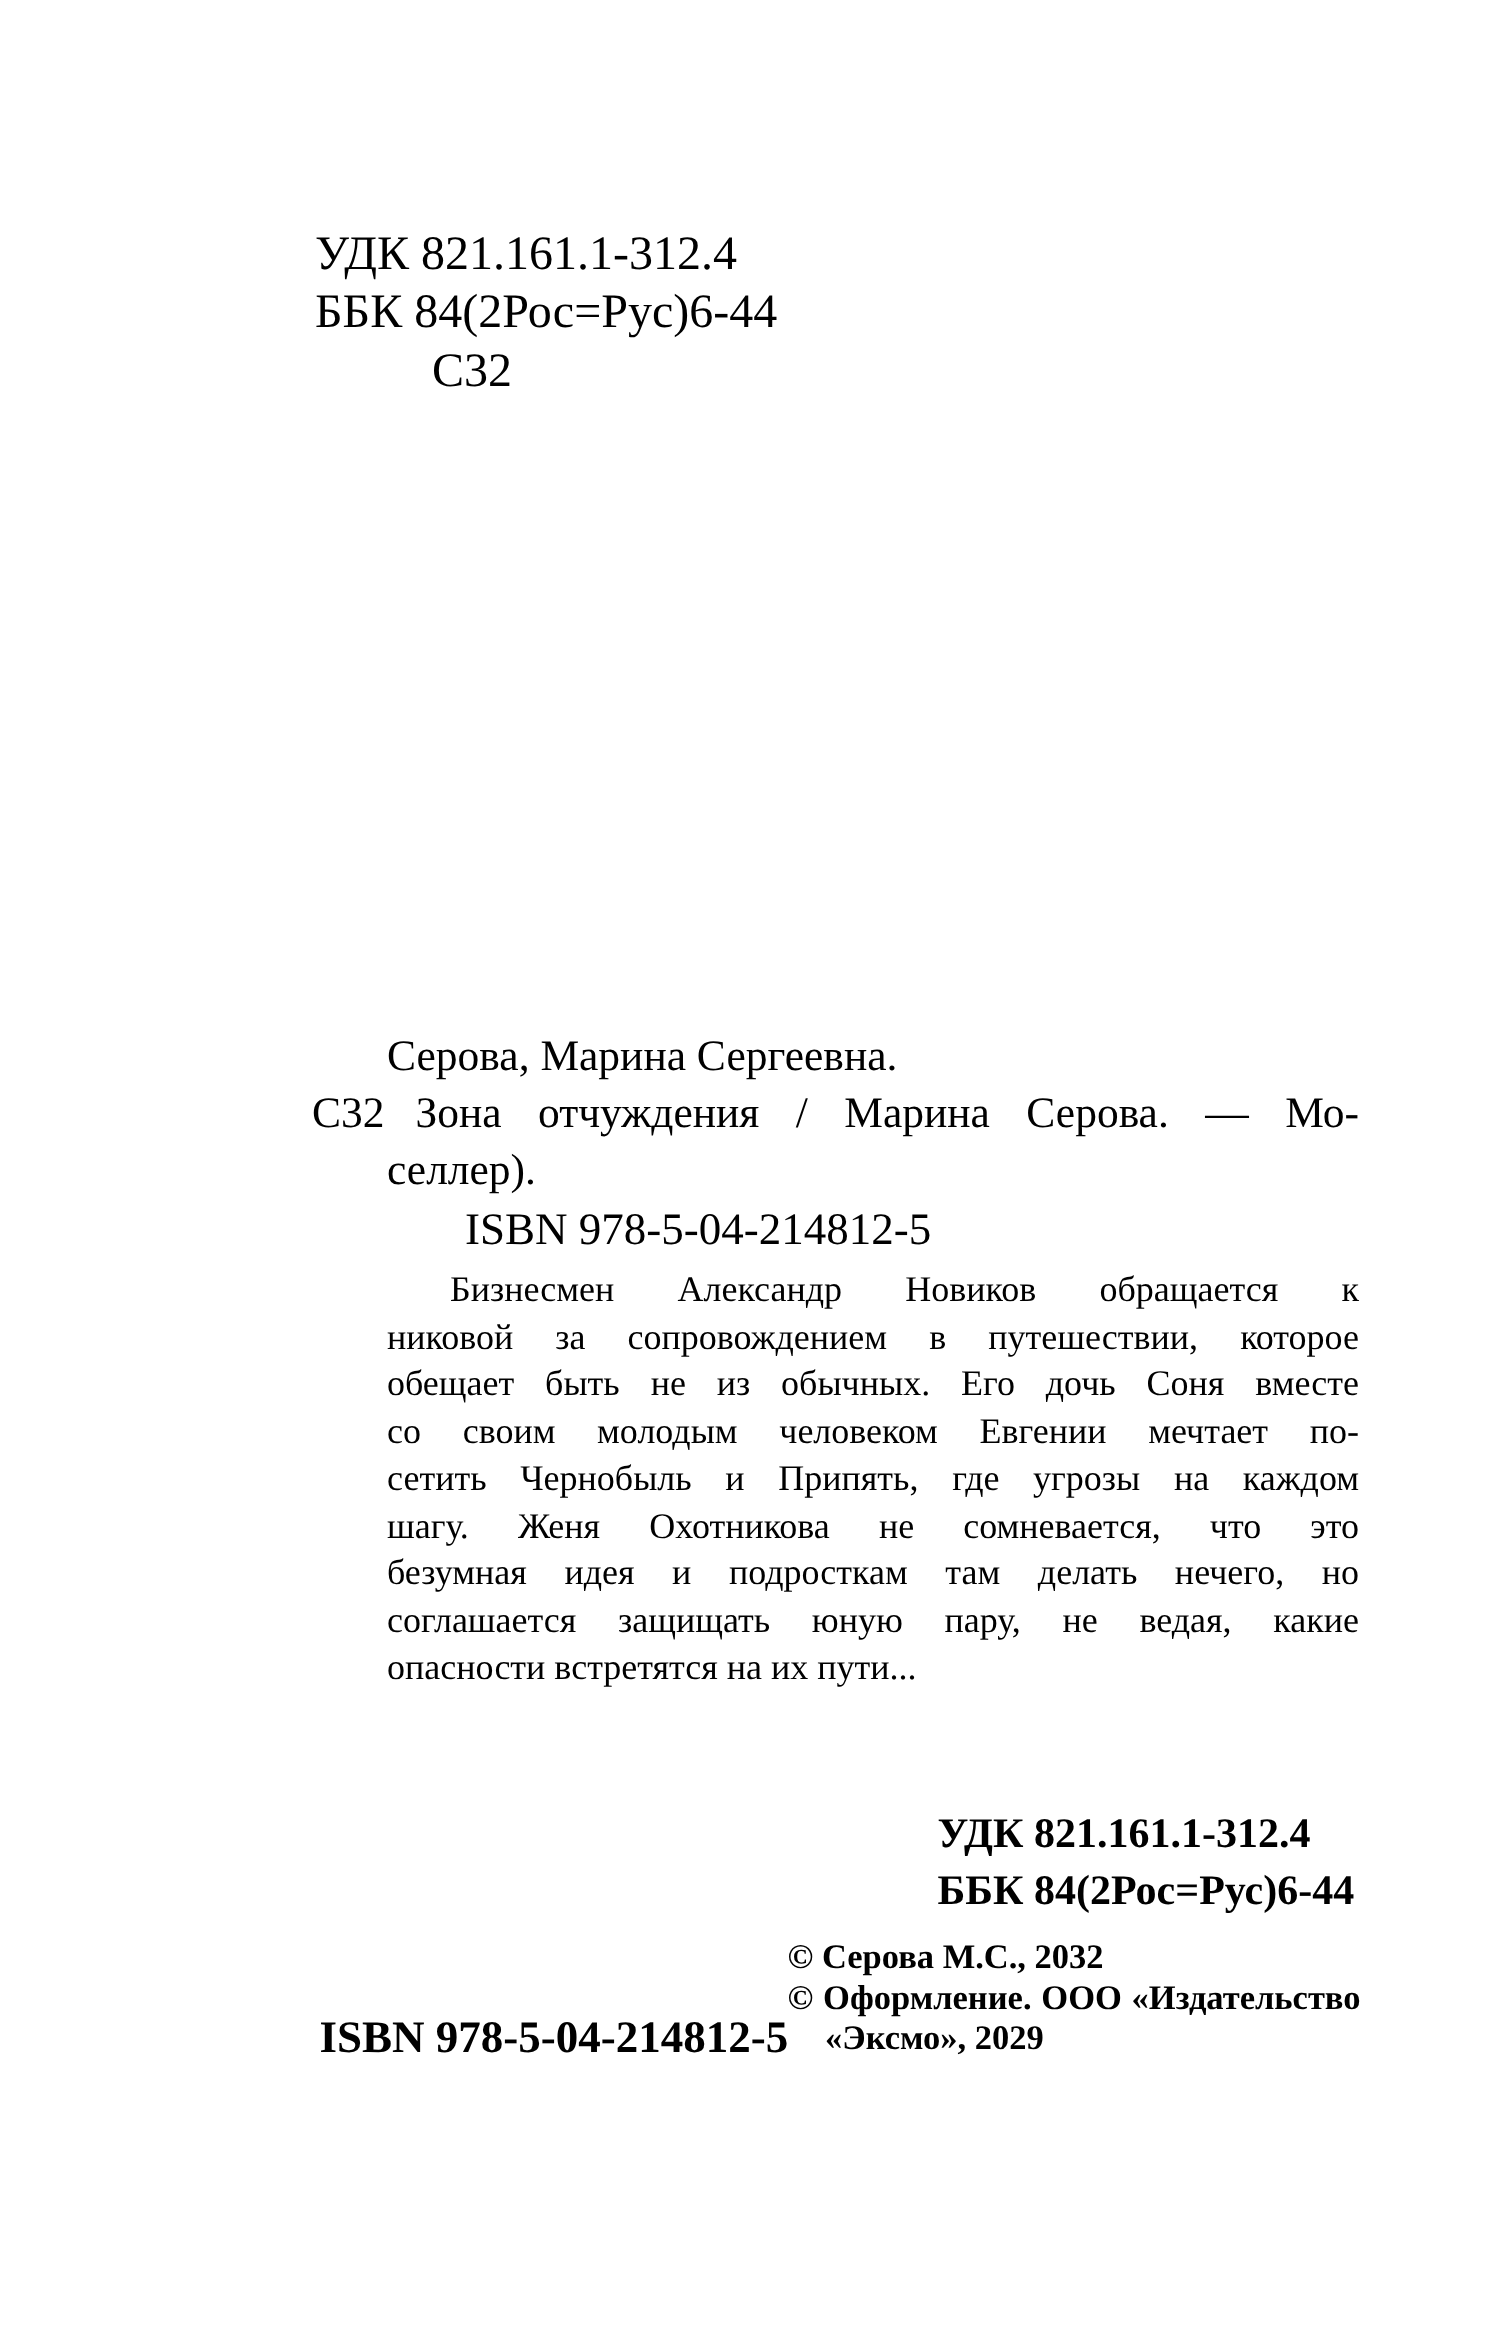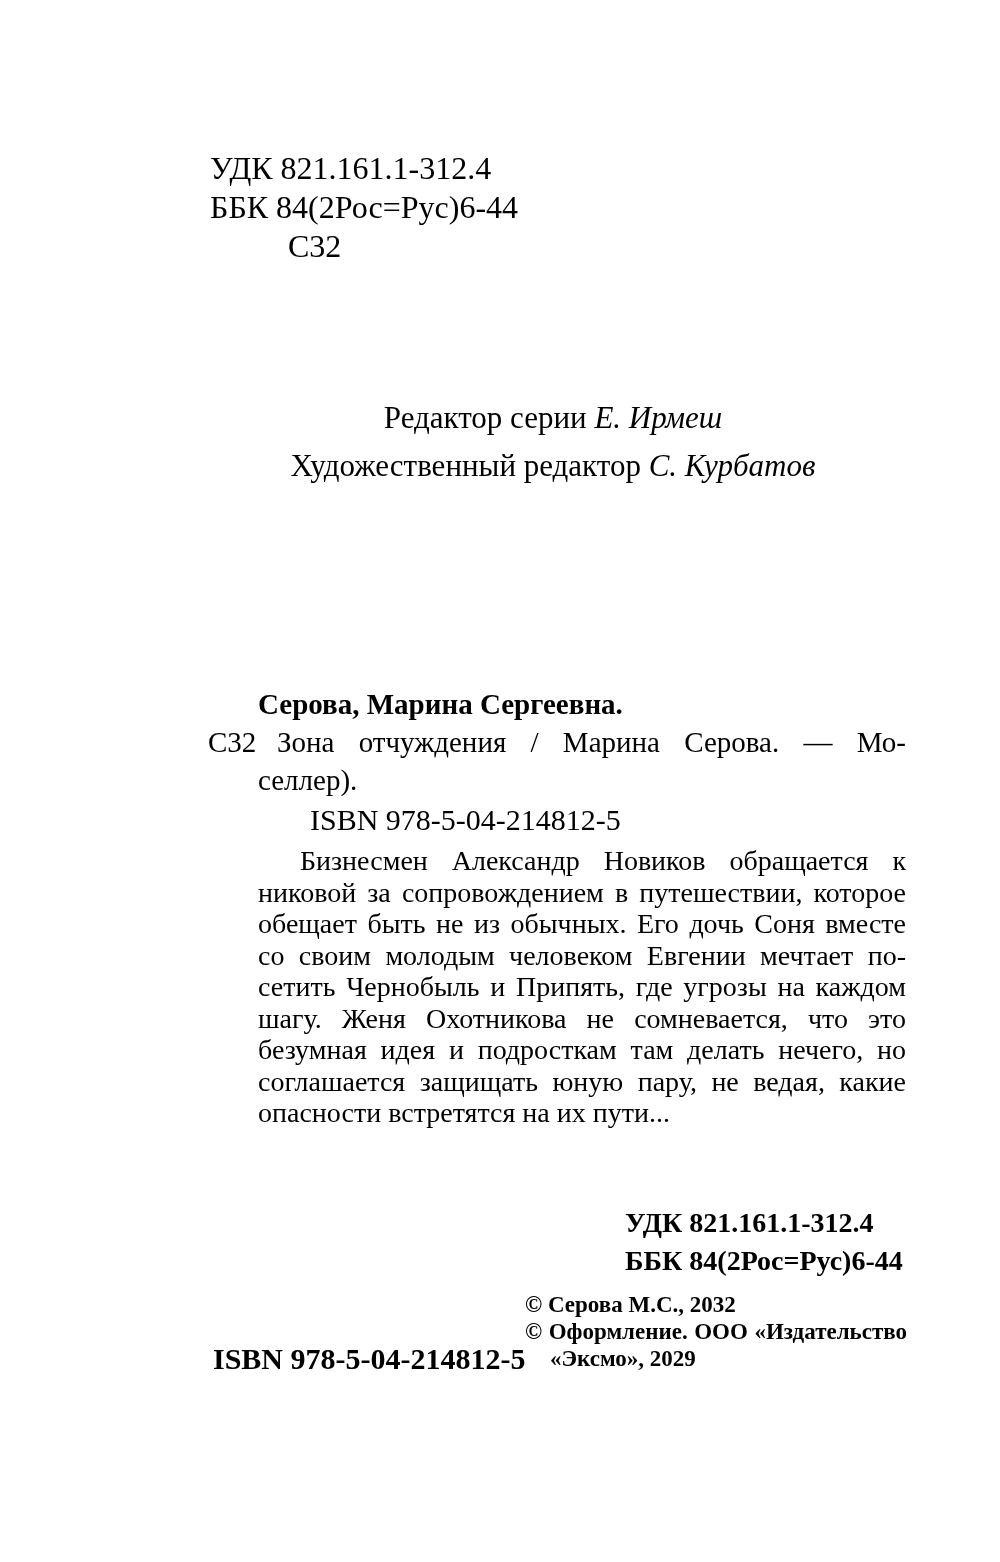--- a/index.html
+++ b/index.html
@@ -40,21 +40,21 @@
   
   .catalog {
     position: absolute;
     left: 210px;
     width: 696px;
     top: 685px;
     font-size: 29px;
     line-height: 38px;
   }
   .catalog .heading {
-    font-weight: bold;
+    font-weight: normal;
     padding-left: 48px;
   }
   .record-wrap { position: relative; }
   .record-wrap .sign {
     position: absolute;
     left: -2px;
     top: 0;
   }
   .record {
     margin-left: 48px;
@@ -65,21 +65,21 @@
   }
   .record .indent { text-indent: 19px; }
   .catalog .isbn {
     margin-top: 2px;
     padding-left: 100px;
     font-size: 30px;
   }
   .annotation {
     margin-left: 48px;
     margin-top: 6px;
-    font-size: 28px;
+    font-size: 24px;
     line-height: 31.5px;
   }
   .annotation .first { text-indent: 42px; }
 
   
   .bottom-codes {
     position: absolute;
     left: 625px;
     top: 1204px;
     font-size: 28px;
@@ -115,24 +115,20 @@
 <body>
 
 <div class="page">
 
   <div class="top-codes">
     <div>УДК 821.161.1-312.4</div>
     <div>ББК 84(2Рос=Рус)6-44</div>
     <div class="sign">С32</div>
   </div>
 
-  <div class="editors">
-    <div><span>Редактор серии</span> <span class="it">Е. Ирмеш</span></div>
-    <div><span>Художественный редактор</span> <span class="it">С. Курбатов</span></div>
-  </div>
 
   <div class="catalog">
     <div class="heading">Серова, Марина Сергеевна.</div>
     <div class="record-wrap">
       <span class="sign">С32</span>
       <div class="record">
         <div class="just indent">Зона отчуждения / Марина Серова. — Мо-</div>
         <div>селлер).</div>
       </div>
     </div>

